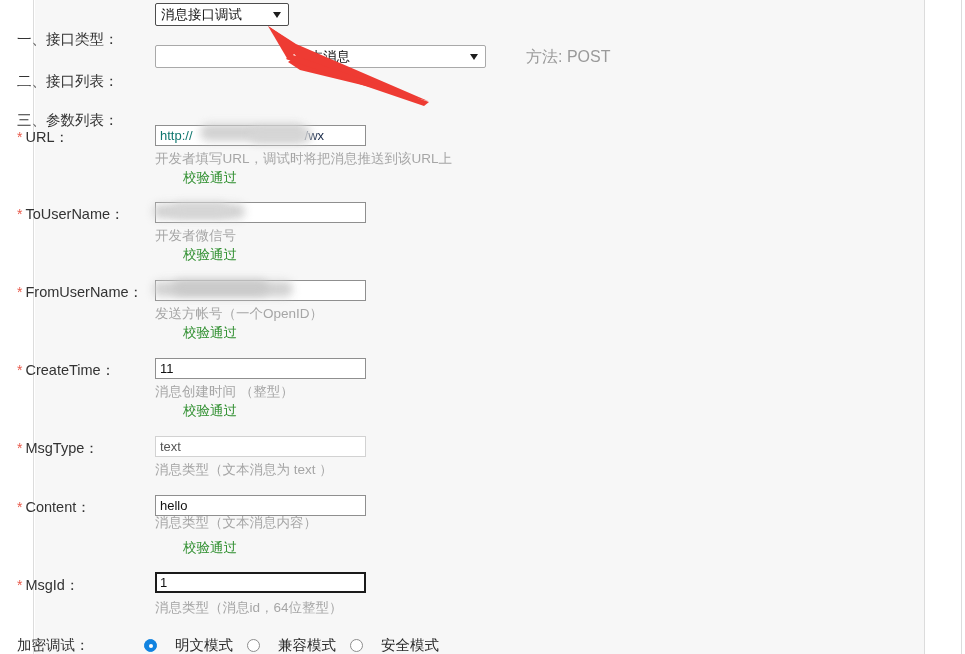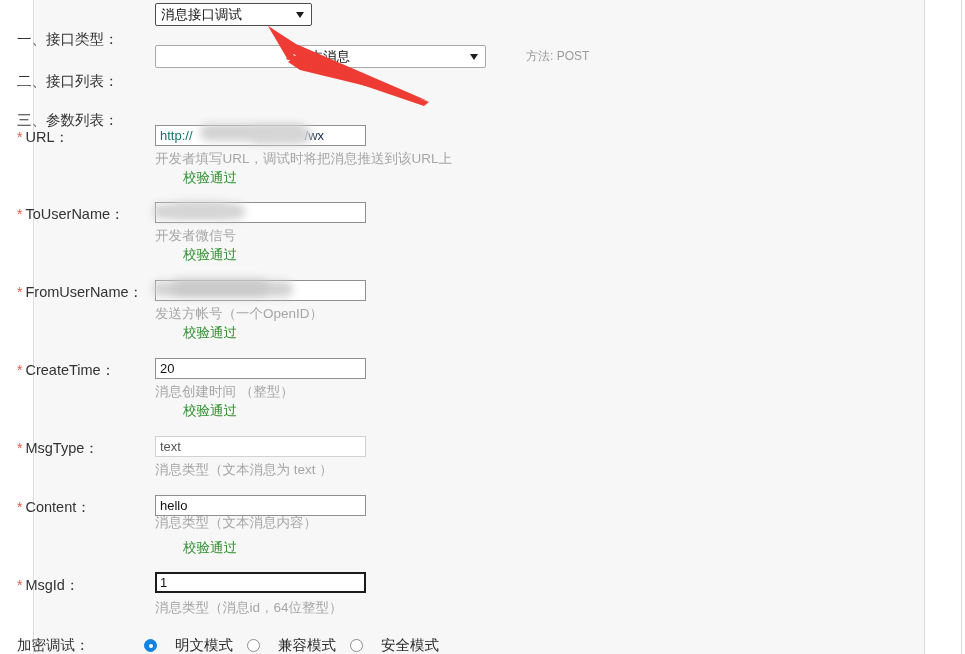--- a/index.html
+++ b/index.html
@@ -107,27 +107,27 @@
   .sel .caret {
     position: absolute;
     right: 7px;
     top: 0;
     height: 21px;
     line-height: 21px;
     font-size: 11px;
     color: #222222;
     font-weight: bold;
   }
-  .sel-1 { width: 157px; }
+  .sel-1 { width: 134px; }
   .sel-2 { width: 331px; }
 
   .method-text {
     position: absolute;
     left: 526px;
-    font-size: 12px;
+    font-size: 16px;
     color: #9a9a9a;
     line-height: 23px;
     white-space: nowrap;
   }
 
   
   .inp {
     box-sizing: border-box;
     width: 211px;
     height: 21px;
@@ -317,21 +317,21 @@
     </div>
     <div class="hint" style="top:22px;">发送方帐号（一个OpenID）</div>
     <div class="ok" style="top:41px;">校验通过</div>
   </div>
 
   <div class="row" style="top:361px;">
     <div class="label">
       <span class="req">*</span><span>CreateTime：</span>
     </div>
     <div class="field" style="top:-3px;">
-      <div class="inp">20</div>
+      <div class="inp">11</div>
     </div>
     <div class="hint" style="top:22px;">消息创建时间 （整型）</div>
     <div class="ok" style="top:41px;">校验通过</div>
   </div>
 
   <div class="row" style="top:439px;">
     <div class="label">
       <span class="req">*</span><span>MsgType：</span>
     </div>
     <div class="field" style="top:-3px;">

